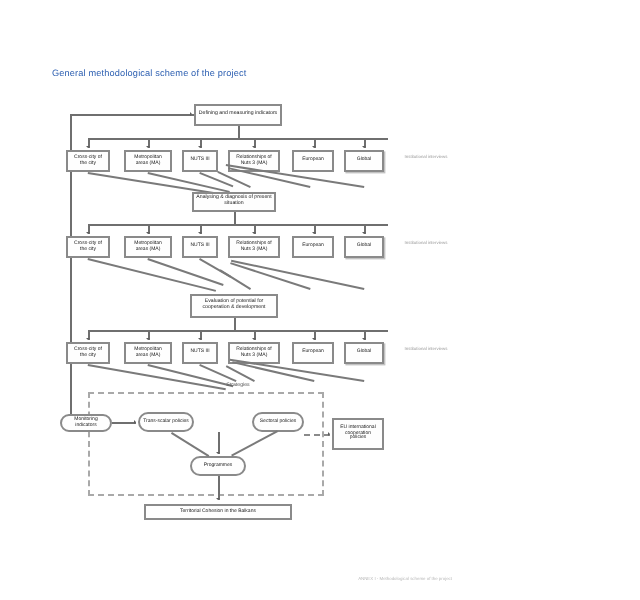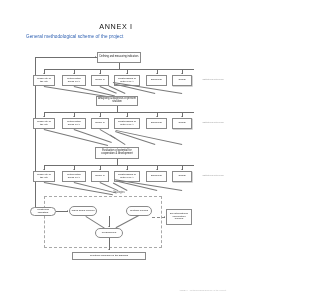--- a/index.html
+++ b/index.html
@@ -61,21 +61,20 @@
   .dashbox{
     position:absolute;box-sizing:border-box;
     border:0.5px dashed #a9a9a9;background:transparent;
   }
 </style>
 </head>
 <body>
 
 <div class="page">
 
-  <div class="title">ANNEX I</div>
   <div class="subtitle">General methodological scheme of the project</div>
 
   <div class="node hdr" style="left:97px;top:52px;width:44px;height:11px;">Defining and measuring indicators</div>
 
   <div class="ln v" style="left:35px;top:57px;height:152px;"></div>
   <div class="ln h" style="left:35px;top:57px;width:62px;"></div>
   <div class="arw right" style="left:95px;top:55.8px;"></div>
 
   <div class="ln v" style="left:119px;top:63px;height:6px;"></div>
   <div class="ln h" style="left:44px;top:69px;width:150px;"></div>

